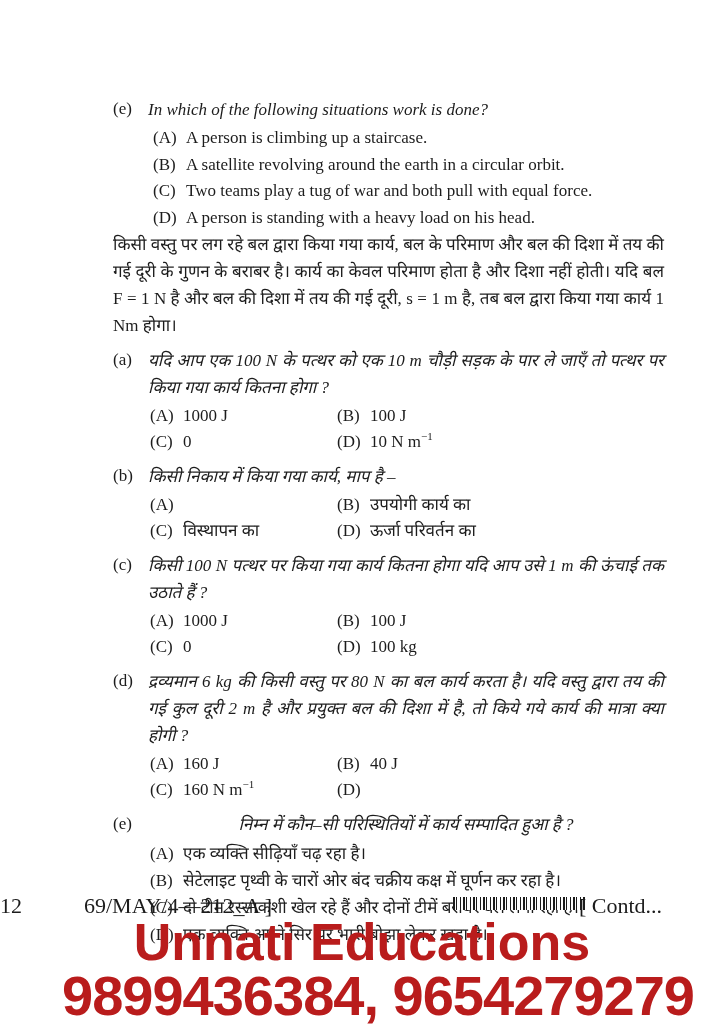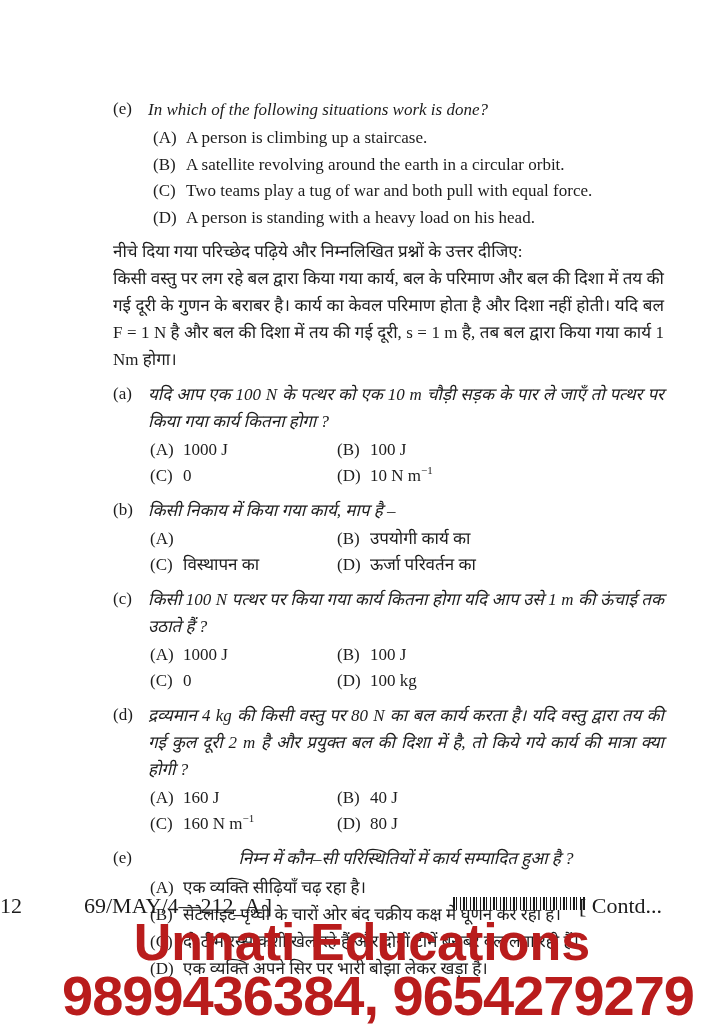--- a/index.html
+++ b/index.html
@@ -84,21 +84,20 @@
           <span class="olabel">(C)</span>
           <span class="otext">Two teams play a tug of war and both pull with equal force.</span>
         </div>
         <div class="opt">
           <span class="olabel">(D)</span>
           <span class="otext">A person is standing with a heavy load on his head.</span>
         </div>
       </div>
     </div>
 
-    <div class="intro">नीचे दिया गया परिच्छेद पढ़िये और निम्नलिखित प्रश्नों के उत्तर दीजिए:</div>
     <div class="passage">किसी वस्तु पर लग रहे बल द्वारा किया गया कार्य, बल के परिमाण और बल की दिशा में तय की गई दूरी के गुणन के बराबर है। कार्य का केवल परिमाण होता है और दिशा नहीं होती। यदि बल F = 1 N है और बल की दिशा में तय की गई दूरी, s = 1 m है, तब बल द्वारा किया गया कार्य 1 Nm होगा।</div>
 
     <div class="qblock">
       <div class="qrow">
         <span class="qlabel">(a)</span>
         <span class="qtext">यदि आप एक 100 N के पत्थर को एक 10 m चौड़ी सड़क के पार ले जाएँ तो पत्थर पर किया गया कार्य कितना होगा ?</span>
       </div>
       <div class="opts two-col">
         <div class="opt">
           <span class="olabel">(A)</span>
@@ -164,38 +163,37 @@
         <div class="opt">
           <span class="olabel">(D)</span>
           <span class="otext">100 kg</span>
         </div>
       </div>
     </div>
 
     <div class="qblock">
       <div class="qrow">
         <span class="qlabel">(d)</span>
-        <span class="qtext">द्रव्यमान 4 kg की किसी वस्तु पर 80 N का बल कार्य करता है। यदि वस्तु द्वारा तय की गई कुल दूरी 2 m है और प्रयुक्त बल की दिशा में है, तो किये गये कार्य की मात्रा क्या होगी ?</span>
+        <span class="qtext">द्रव्यमान 6 kg की किसी वस्तु पर 80 N का बल कार्य करता है। यदि वस्तु द्वारा तय की गई कुल दूरी 2 m है और प्रयुक्त बल की दिशा में है, तो किये गये कार्य की मात्रा क्या होगी ?</span>
       </div>
       <div class="opts two-col">
         <div class="opt">
           <span class="olabel">(A)</span>
           <span class="otext">160 J</span>
         </div>
         <div class="opt">
           <span class="olabel">(B)</span>
           <span class="otext">40 J</span>
         </div>
         <div class="opt">
           <span class="olabel">(C)</span>
           <span class="otext"><span>160 N m</span><sup>−1</sup></span>
         </div>
         <div class="opt">
           <span class="olabel">(D)</span>
-          <span class="otext">80 J</span>
         </div>
       </div>
     </div>
 
     <div class="qblock">
       <div class="qrow">
         <span class="qlabel">(e)</span>
         <span class="qtext" style="text-align:center;">निम्न में कौन–सी परिस्थितियों में कार्य सम्पादित हुआ है ?</span>
       </div>
       <div class="opts">

